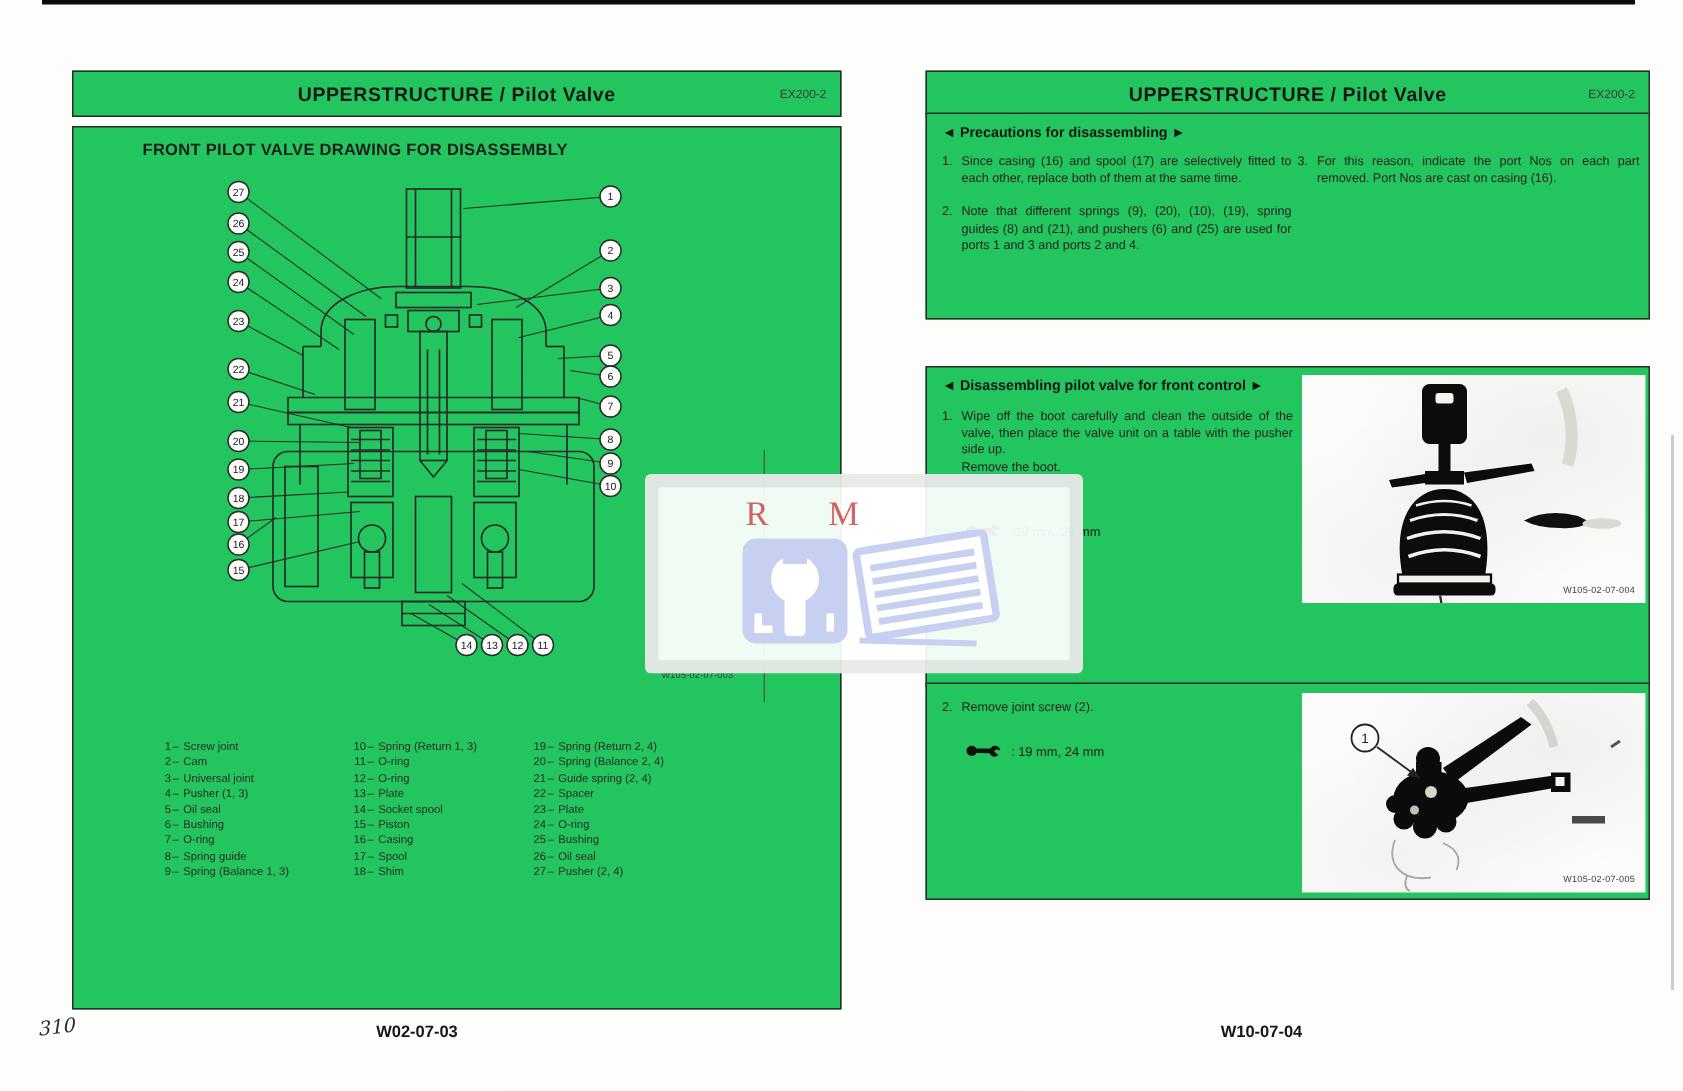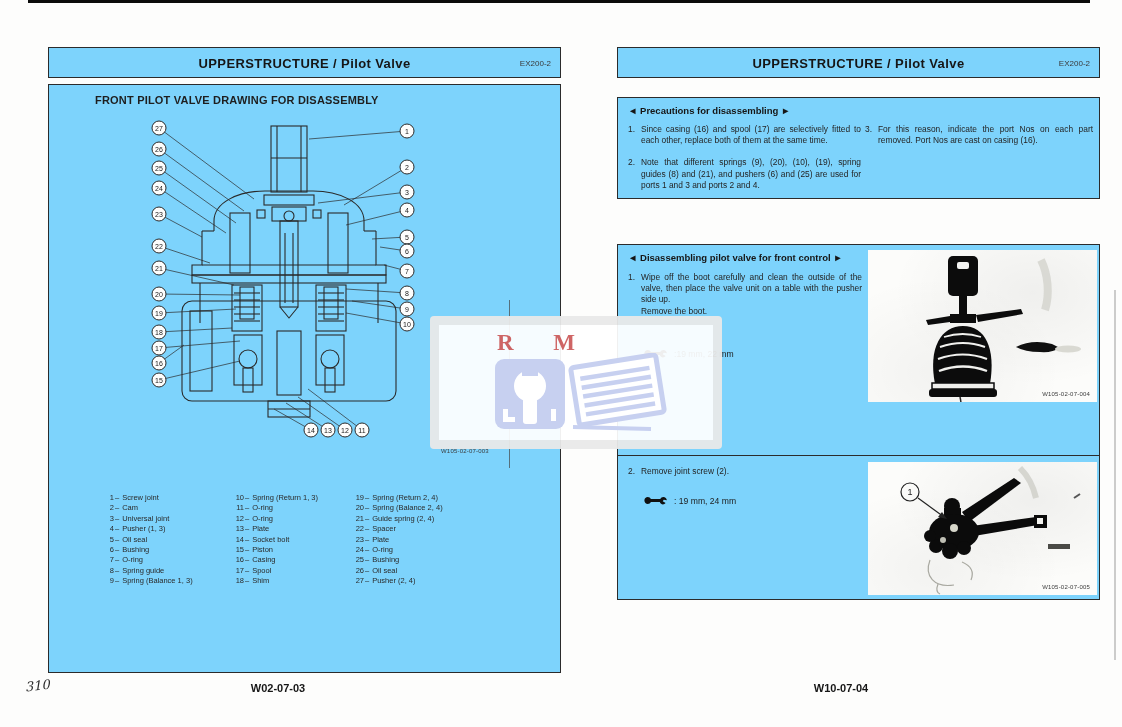--- a/index.html
+++ b/index.html
@@ -1,18 +1,18 @@
 <!DOCTYPE html>
 <html><head>
 <meta charset="utf-8">
 <style>
   html,body{margin:0;padding:0;background:#ffffff;}
   #page{position:relative;width:1122px;height:727px;background:#fdfdfc;overflow:hidden;
         font-family:"Liberation Sans",sans-serif;color:#1e1e1e;}
-  .box{position:absolute;border:1.6px solid #2b2b2b;background:#7dd3fc;box-sizing:border-box;}
+  .box{position:absolute;border:1.6px solid #2b2b2b;background:#22c55e;box-sizing:border-box;}
   
   .hdr .hdr-title{position:absolute;left:0;right:0;top:50%;transform:translateY(-50%);
         text-align:center;font-weight:bold;font-size:13px;letter-spacing:.4px;color:#161616;}
   .hdr .hdr-model{position:absolute;right:9px;top:50%;transform:translateY(-50%);
         font-size:8px;color:#3a3a3a;}
   
   .drawing-title{position:absolute;left:11px;top:9px;font-weight:bold;font-size:11px;letter-spacing:.2px;padding-left:35px;}
   #diagram{position:absolute;left:95px;top:28px;width:330px;height:330px;}
   .lead{stroke:#2b2b2b;stroke-width:.7;}
   .cbub{fill:#fdfdfc;stroke:#2b2b2b;stroke-width:1;}
@@ -43,21 +43,21 @@
   #hand-note{position:absolute;left:26px;top:678px;font-family:"DejaVu Serif",serif;font-style:italic;
       font-size:13px;color:#2c2c2c;transform:rotate(-7deg) skewX(-5deg);}
   
   #topline{position:absolute;left:28px;top:0;width:1062px;height:3px;background:#0b0b0b;}
   #artifact-v{position:absolute;left:509px;top:300px;width:1.4px;height:168px;background:rgba(70,70,70,.7);}
   #artifact-r{position:absolute;left:1114px;top:290px;width:2px;height:370px;background:rgba(130,130,130,.4);}
   
   #watermark{position:absolute;left:430px;top:316px;width:292px;height:133px;box-sizing:border-box;
       background:rgba(255,255,255,.93);border:9px solid rgba(186,186,186,.3);border-radius:4px;
       z-index:60;pointer-events:none;}
-  .wm-letters{position:absolute;left:58px;top:5px;font-family:"Liberation Serif",serif;font-weight:bold;
+  .wm-letters{position:absolute;left:58px;top:5px;font-family:"Liberation Serif",serif;font-weight:normal;
       font-size:23px;letter-spacing:17px;color:rgba(193,58,58,.78);}
   .wm-logo{position:absolute;left:54px;top:28px;}
   .wm-tag{position:absolute;left:56px;top:101px;font-weight:bold;font-size:15px;letter-spacing:.4px;
       color:rgba(238,128,128,.88);text-shadow:0 0 1px rgba(238,128,128,.5);white-space:nowrap;}
 </style>
 </head>
 <body>
 
 <div id="page">
 
@@ -273,21 +273,21 @@
           <span class="pname">O-ring</span>
         </div>
         <div class="prow">
           <span class="pn">13</span>
           <span class="pdash">–</span>
           <span class="pname">Plate</span>
         </div>
         <div class="prow">
           <span class="pn">14</span>
           <span class="pdash">–</span>
-          <span class="pname">Socket bolt</span>
+          <span class="pname">Socket spool</span>
         </div>
         <div class="prow">
           <span class="pn">15</span>
           <span class="pdash">–</span>
           <span class="pname">Piston</span>
         </div>
         <div class="prow">
           <span class="pn">16</span>
           <span class="pdash">–</span>
           <span class="pname">Casing</span>
@@ -350,21 +350,21 @@
           <span class="pname">Pusher (2, 4)</span>
         </div>
       </div>
   </div>
 
   <div class="box hdr" style="left:617px;top:47px;width:483px;height:31px;">
     <div class="hdr-title">UPPERSTRUCTURE / Pilot Valve</div>
     <div class="hdr-model">EX200-2</div>
   </div>
 
-  <div class="box" style="left:617px;top:97px;width:483px;height:102px;">
+  <div class="box" style="left:617px;top:75px;width:483px;height:138px;">
     <div class="sec-head">◄ Precautions for disassembling ►</div>
     <div class="col" style="left:10px;top:26px;width:233px;">
       <div class="num-item">
         <span class="n">1.</span>
         <div class="t">Since casing (16) and spool (17) are selectively fitted to each other, replace both of them at the same time.</div>
       </div>
       <div class="num-item">
         <span class="n">2.</span>
         <div class="t">Note that different springs (9), (20), (10), (19), spring guides (8) and (21), and pushers (6) and (25) are used for ports 1 and 3 and ports 2 and 4.</div>
       </div>

